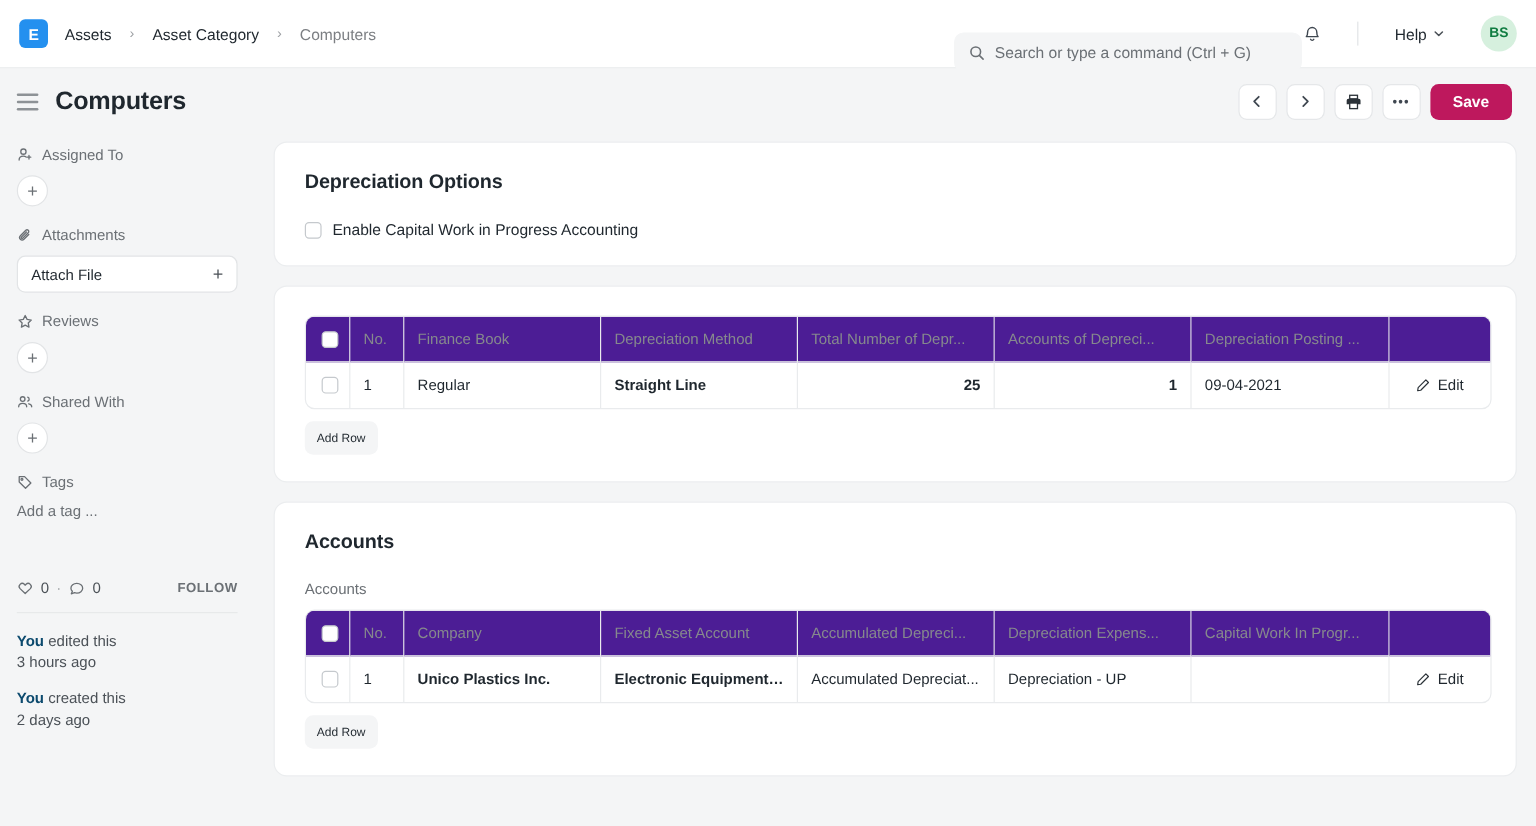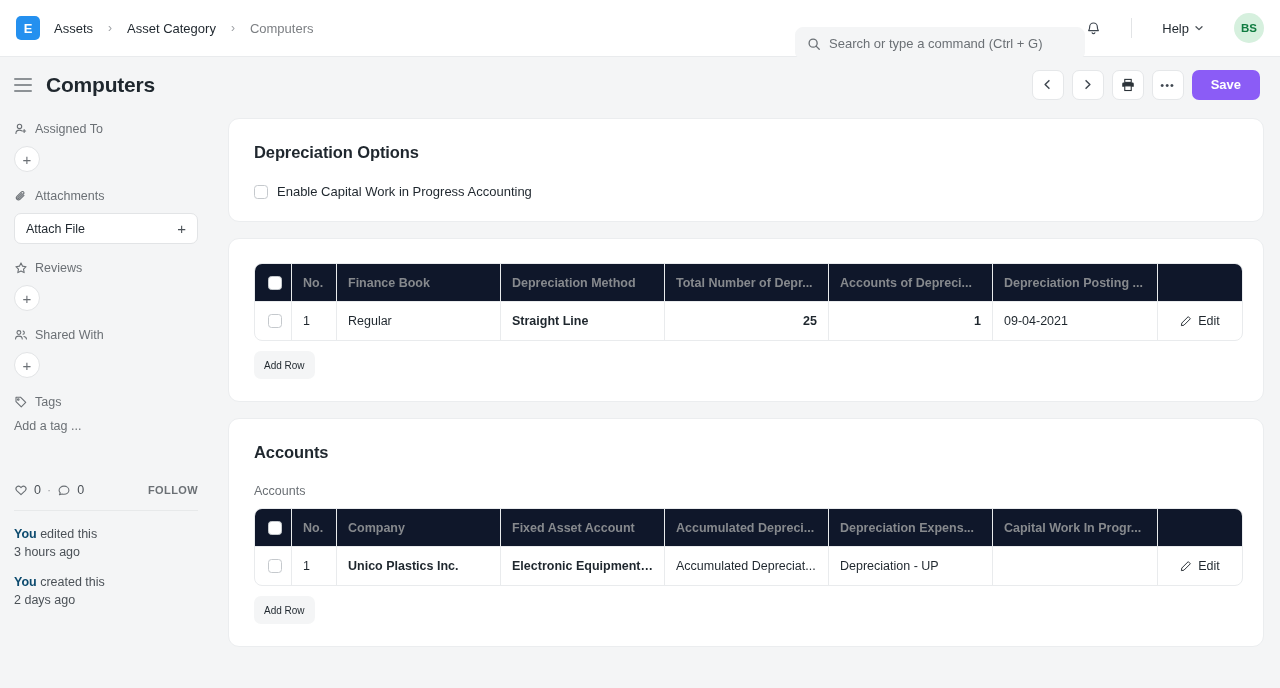--- a/index.html
+++ b/index.html
@@ -81,21 +81,21 @@
   .page-title { font-size: 21px; font-weight: 700; letter-spacing: -0.2px; }
   .head-actions { margin-left: auto; display: flex; align-items: center; gap: 8px; }
   .icon-btn {
     width: 32px; height: 30px; border-radius: 7px;
     background: #fff; border: 1px solid #e5e7e9;
     display: flex; align-items: center; justify-content: center;
     cursor: pointer; color: #3f4750; font-size: 13px;
   }
   .save-btn {
     height: 30px; padding: 0 19px; border-radius: 7px;
-    background: #8b5cf6; color: #fff; border: none;
+    background: #be185d; color: #fff; border: none;
     font-size: 13px; font-weight: 600; cursor: pointer;
     font-family: "Liberation Sans", sans-serif;
   }
 
   
   .layout { display: flex; height: calc(688px - 57px - 55px); }
 
   
   .sidebar {
     width: 214px; flex: 0 0 214px;
@@ -161,21 +161,21 @@
     table-layout: fixed; overflow: hidden;
   }
   table.grid th, table.grid td {
     border-right: 1px solid #e9ebed; border-bottom: 1px solid #e9ebed;
     font-weight: 400; text-align: left; font-size: 12.5px;
     padding: 0 11px; height: 38px; vertical-align: middle;
     overflow: hidden; white-space: nowrap; text-overflow: ellipsis;
   }
   table.grid tr:last-child td { border-bottom: none; }
   table.grid th:last-child, table.grid td:last-child { border-right: none; }
-  table.grid th { color: #86898d; background: #0f172a; font-weight: bold; }
+  table.grid th { color: #86898d; background: #4c1d95; }
   table.grid td { color: #1f272e; }
   table.grid td.num, table.grid th.num { text-align: right; }
   table.grid td.bold { font-weight: 700; }
   .c-check { width: 37px; padding: 0 0 0 13px !important; }
   .c-edit { width: 84px; }
   .edit-cell {
     display: flex; align-items: center; justify-content: center;
     gap: 6px; color: #1f272e; font-size: 12.5px; cursor: pointer;
   }
   .add-row-btn {

